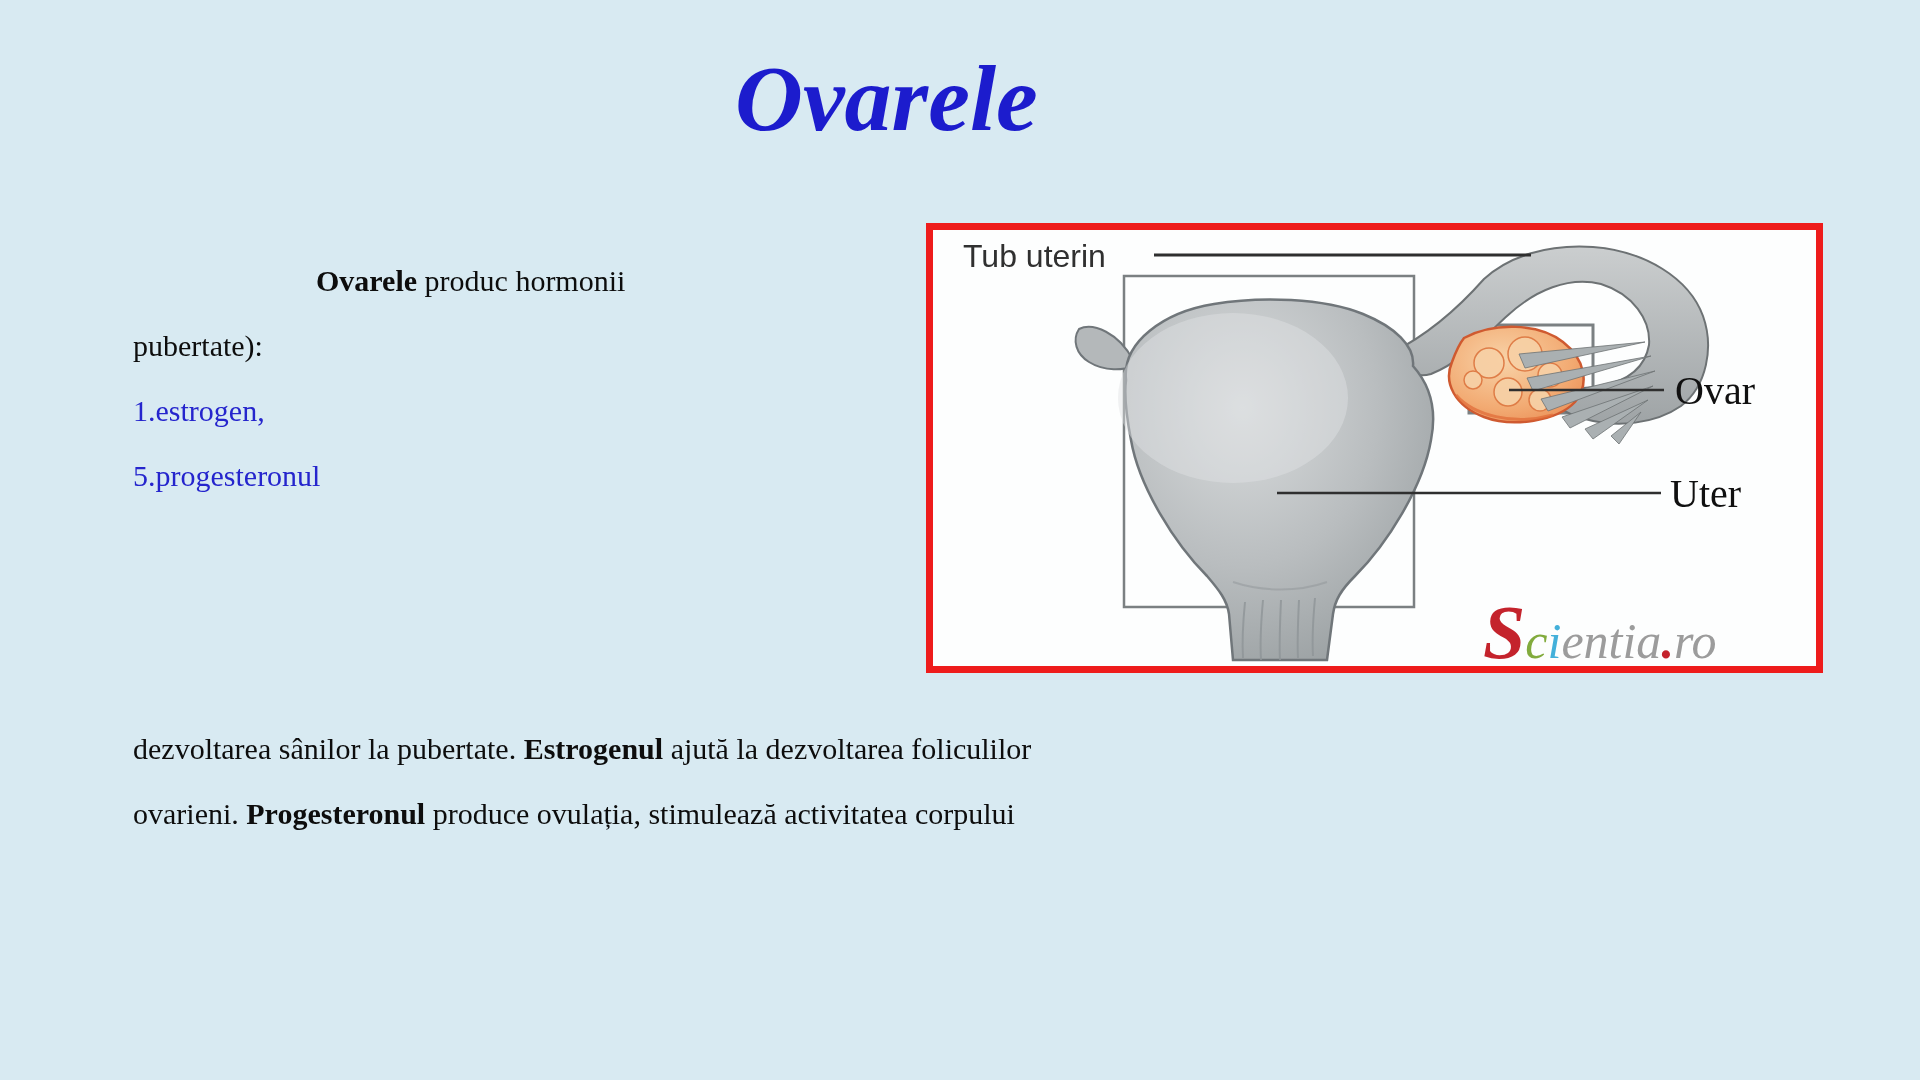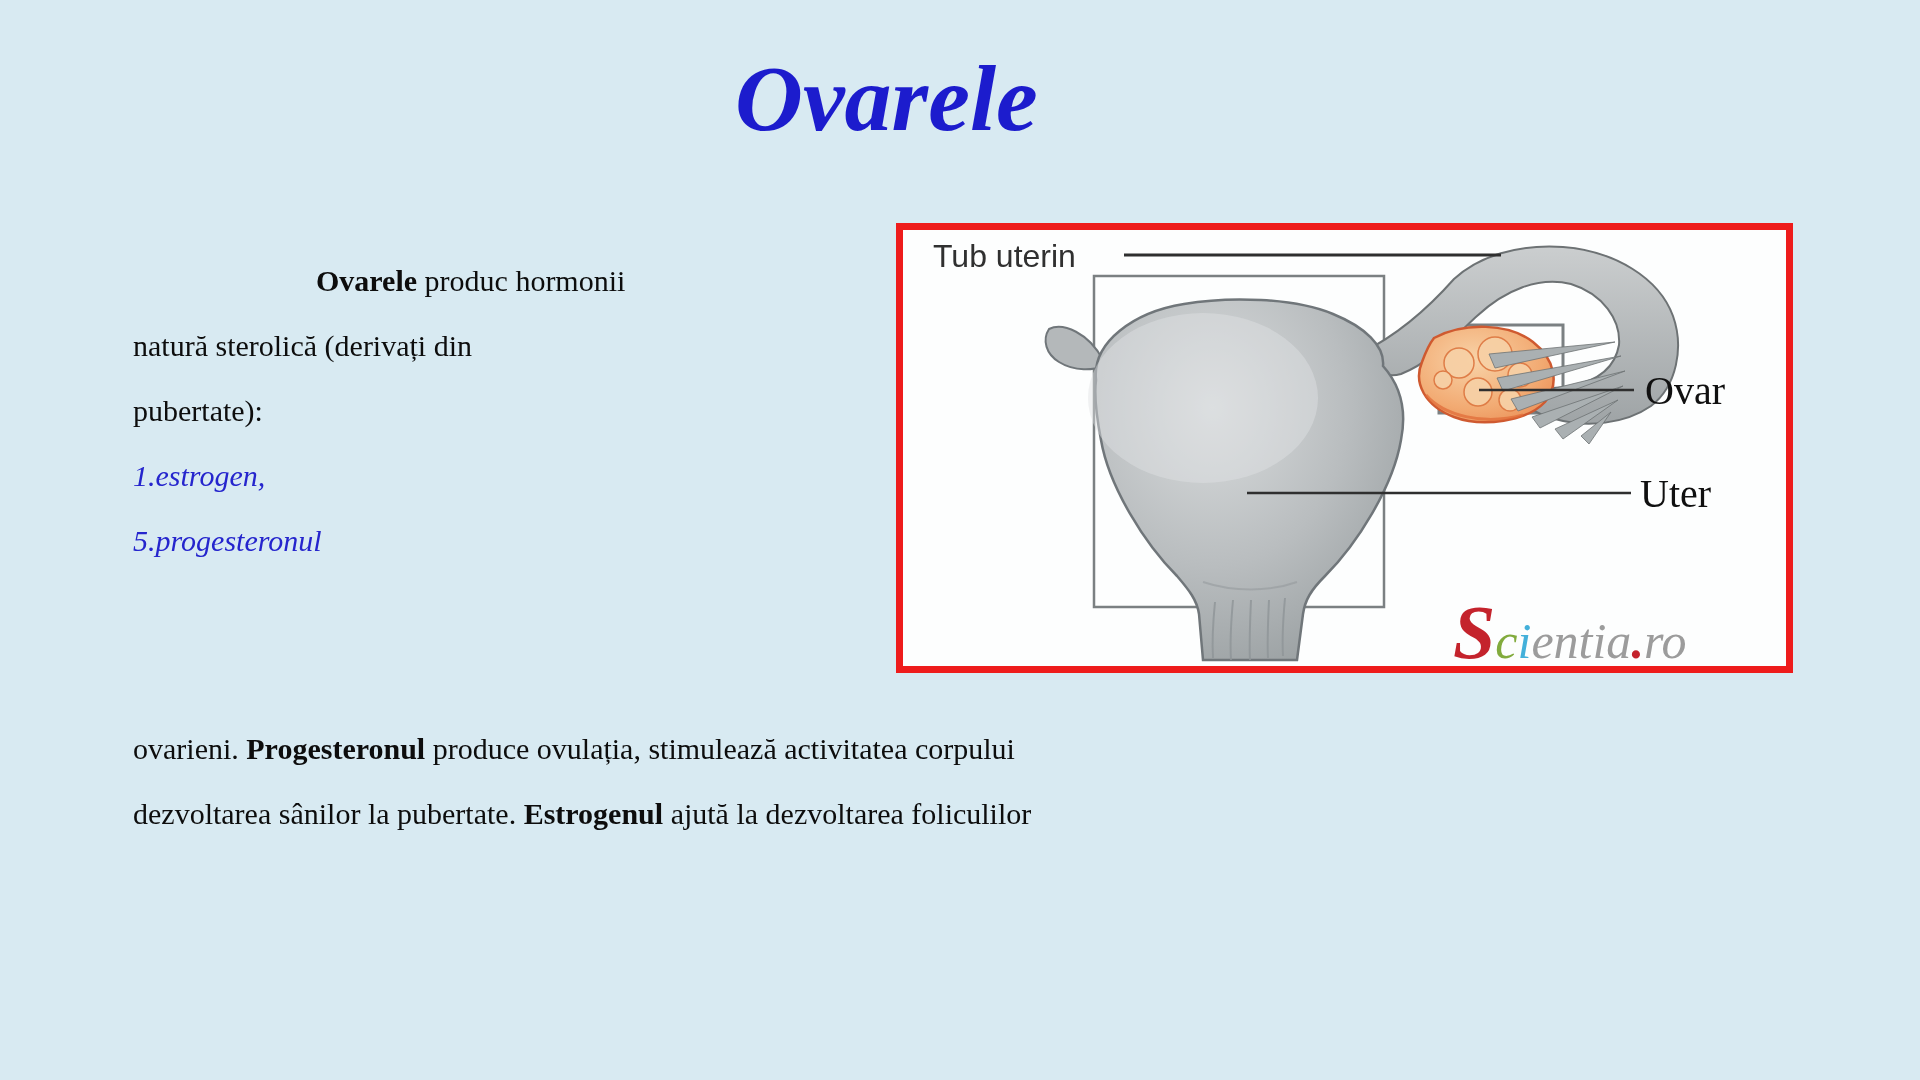--- a/index.html
+++ b/index.html
@@ -17,39 +17,38 @@
   }
   .para{
     position:absolute;
     font-size:30px;line-height:65px;
     color:#0d0d0d;white-space:nowrap;
   }
   #intro{left:133px;top:248px;}
   #main-par{left:133px;top:716px;}
   .line.indent{padding-left:183px;}
   .b{font-weight:bold;}
-  .blue-item{color:#2525cd;font-style:italic;}
+  .blue-item{color:#2525cd;}
   .figure{
-    position:absolute;left:896px;top:223px;
+    position:absolute;left:926px;top:223px;
     width:897px;height:450px;
     box-sizing:border-box;
     border:7px solid #ee1c1c;
     background:#fdfefe;
   }
   .figure svg{display:block;}
 </style>
 </head>
 <body>
 
 <div class="slide-title">Ovarele</div>
 
 <div id="intro" class="para">
   <div>
       <div class="line indent"><span class="b">Ovarele</span><span> produc hormonii</span></div>
-      <div class="line"><span>natură sterolică (derivați din</span></div>
       <div class="line"><span>pubertate):</span></div>
     </div>
   <div class="line blue-item">1.estrogen,</div>
   <div class="line blue-item">5.progesteronul</div>
 </div>
 
 <div class="figure">
   <svg width="879" height="436" viewBox="0 0 879 436">
     <defs>
       <radialGradient id="gBody" cx="38%" cy="30%" r="80%">
@@ -142,16 +141,16 @@
     <text x="737" y="277" font-family="Liberation Serif, serif" font-size="40" fill="#101010">Uter</text>
 
     <text x="550" y="428" font-family="Liberation Serif, serif" font-style="italic">
       <tspan font-size="76" font-weight="bold" fill="#c4232c">S</tspan><tspan font-size="50" fill="#82ab3d">c</tspan><tspan font-size="50" fill="#43b0da">i</tspan><tspan font-size="50" fill="#9c9c9c">entia</tspan><tspan font-size="50" font-weight="bold" fill="#c4232c">.</tspan><tspan font-size="50" fill="#9c9c9c">ro</tspan>
     </text>
   </svg>
 </div>
 
 <div id="main-par" class="para">
   <div>
+      <div class="line"><span>dezvoltarea sânilor la pubertate. </span><span class="b">Estrogenul</span><span> ajută la dezvoltarea foliculilor</span></div>
       <div class="line"><span>ovarieni. </span><span class="b">Progesteronul</span><span> produce ovulația, stimulează activitatea corpului</span></div>
-      <div class="line"><span>dezvoltarea sânilor la pubertate. </span><span class="b">Estrogenul</span><span> ajută la dezvoltarea foliculilor</span></div>
     </div>
 </div>
 
 </body></html>

